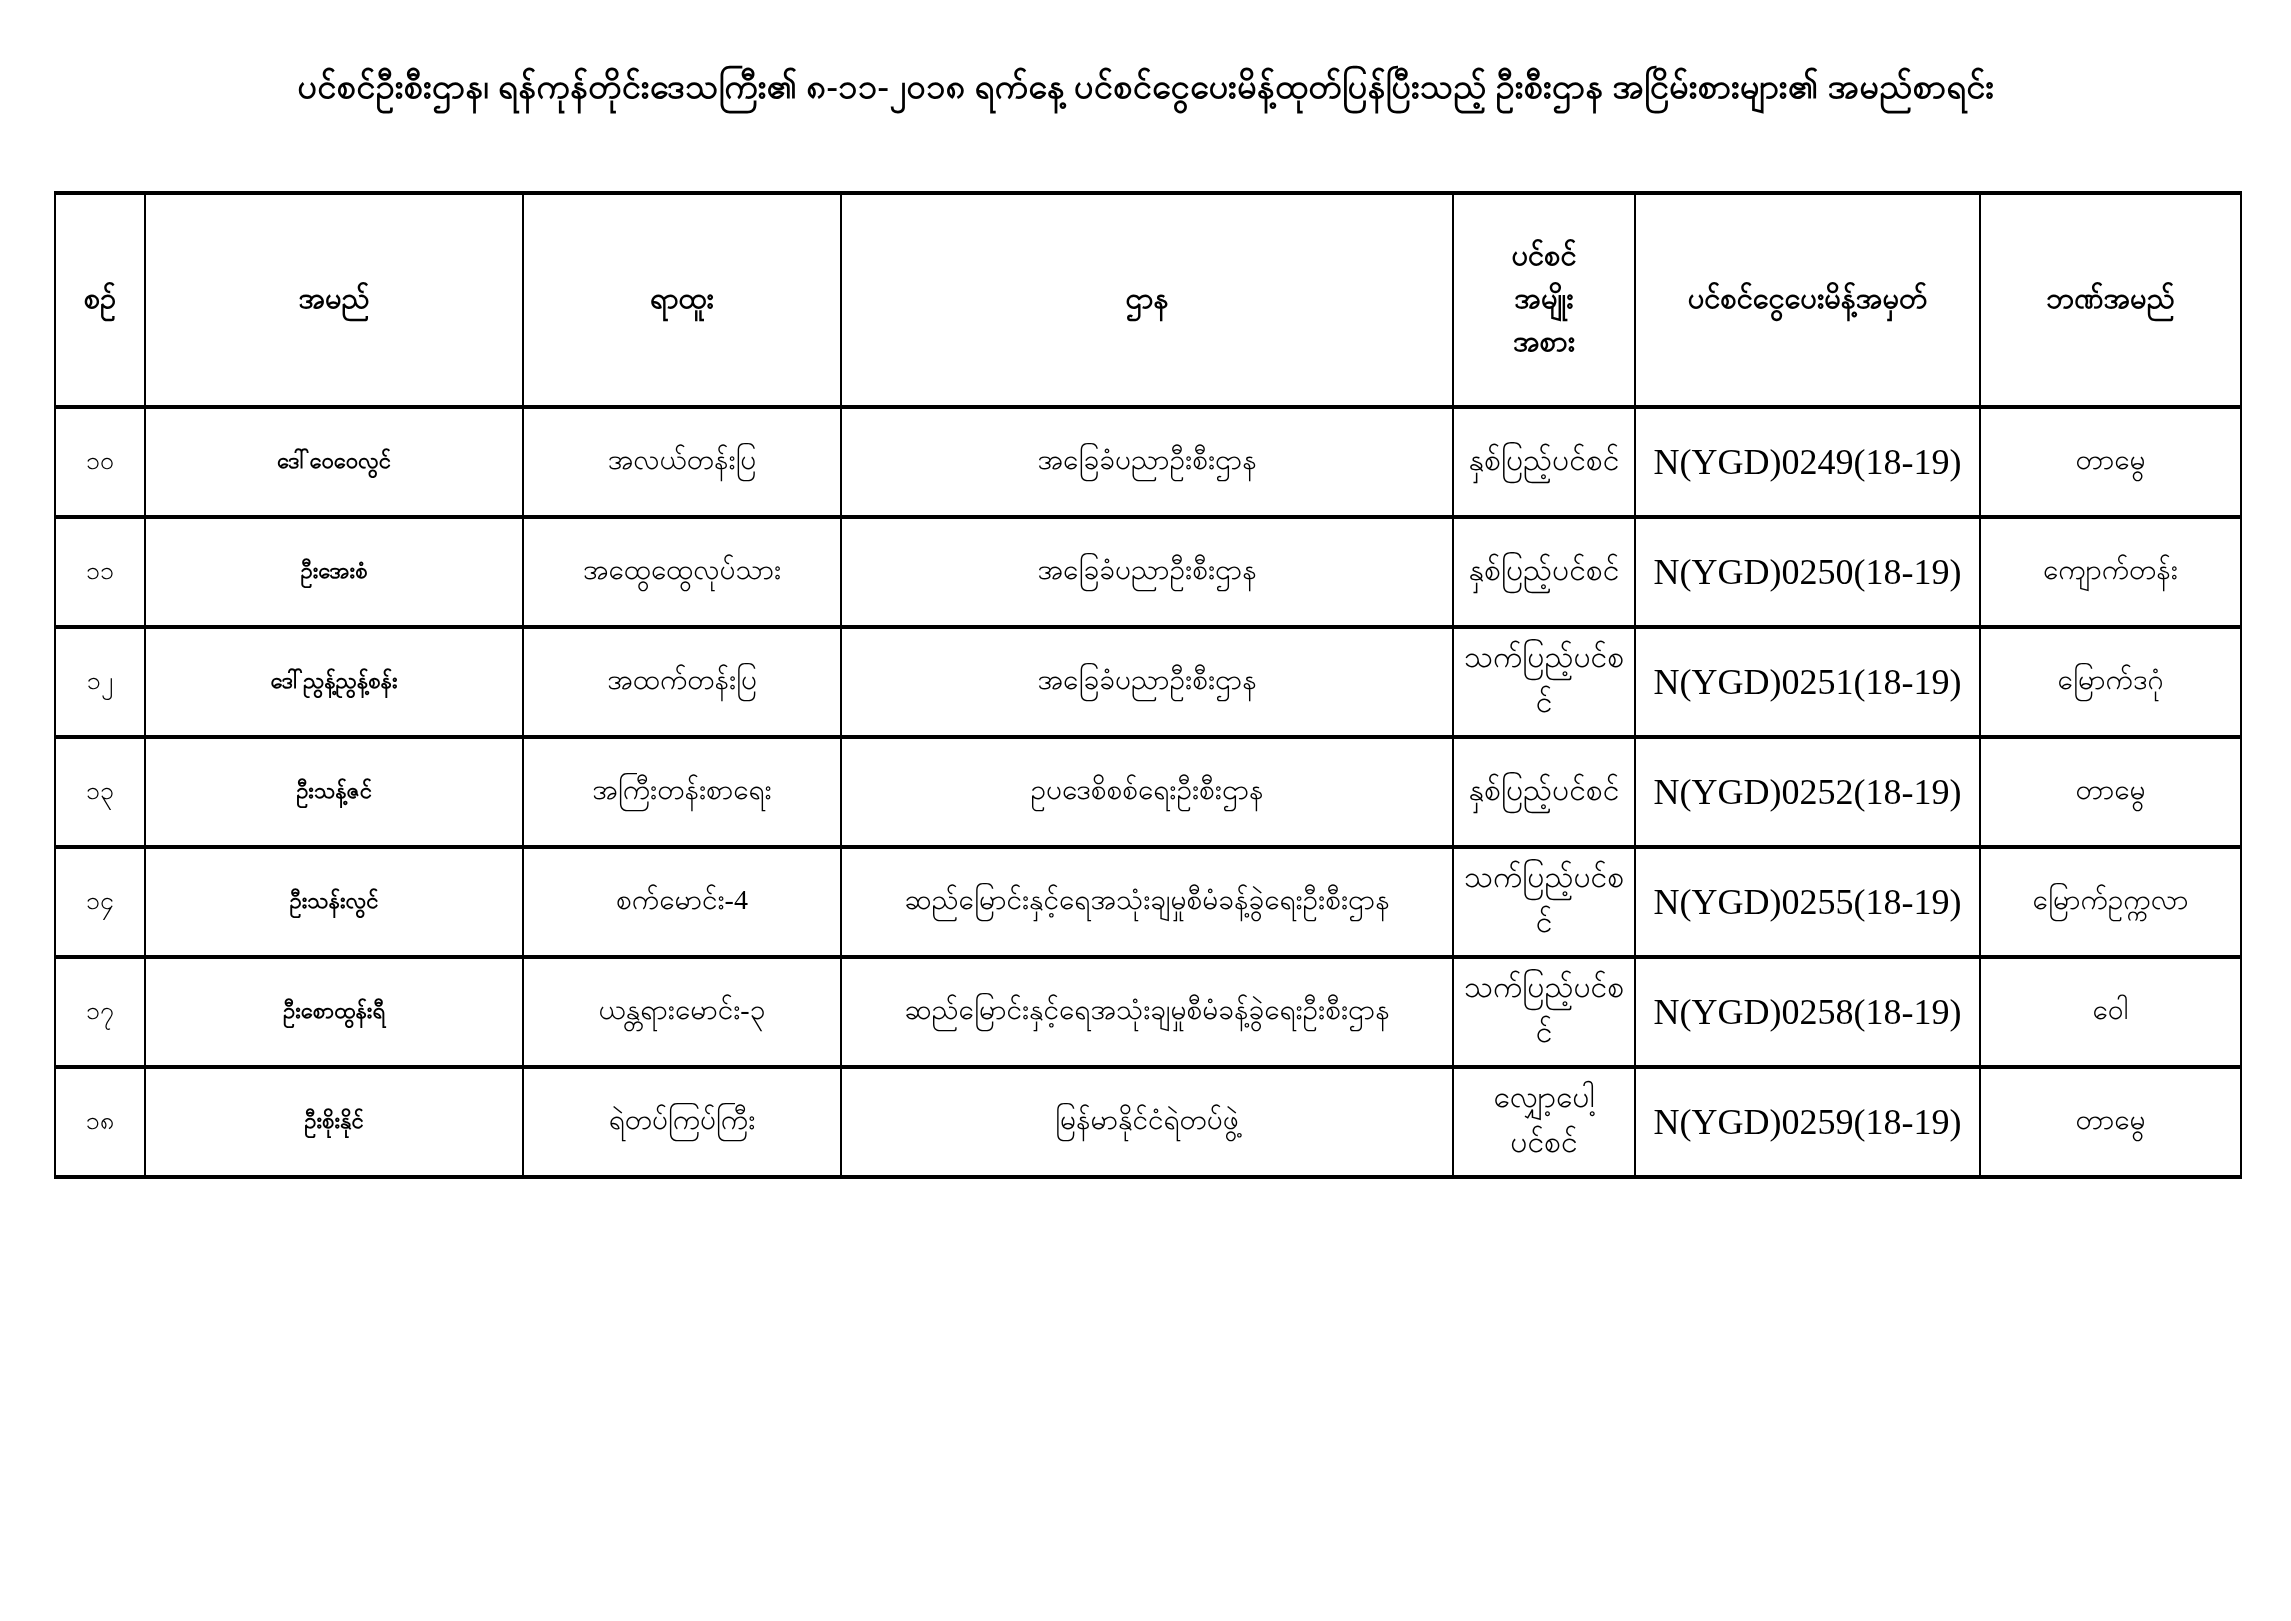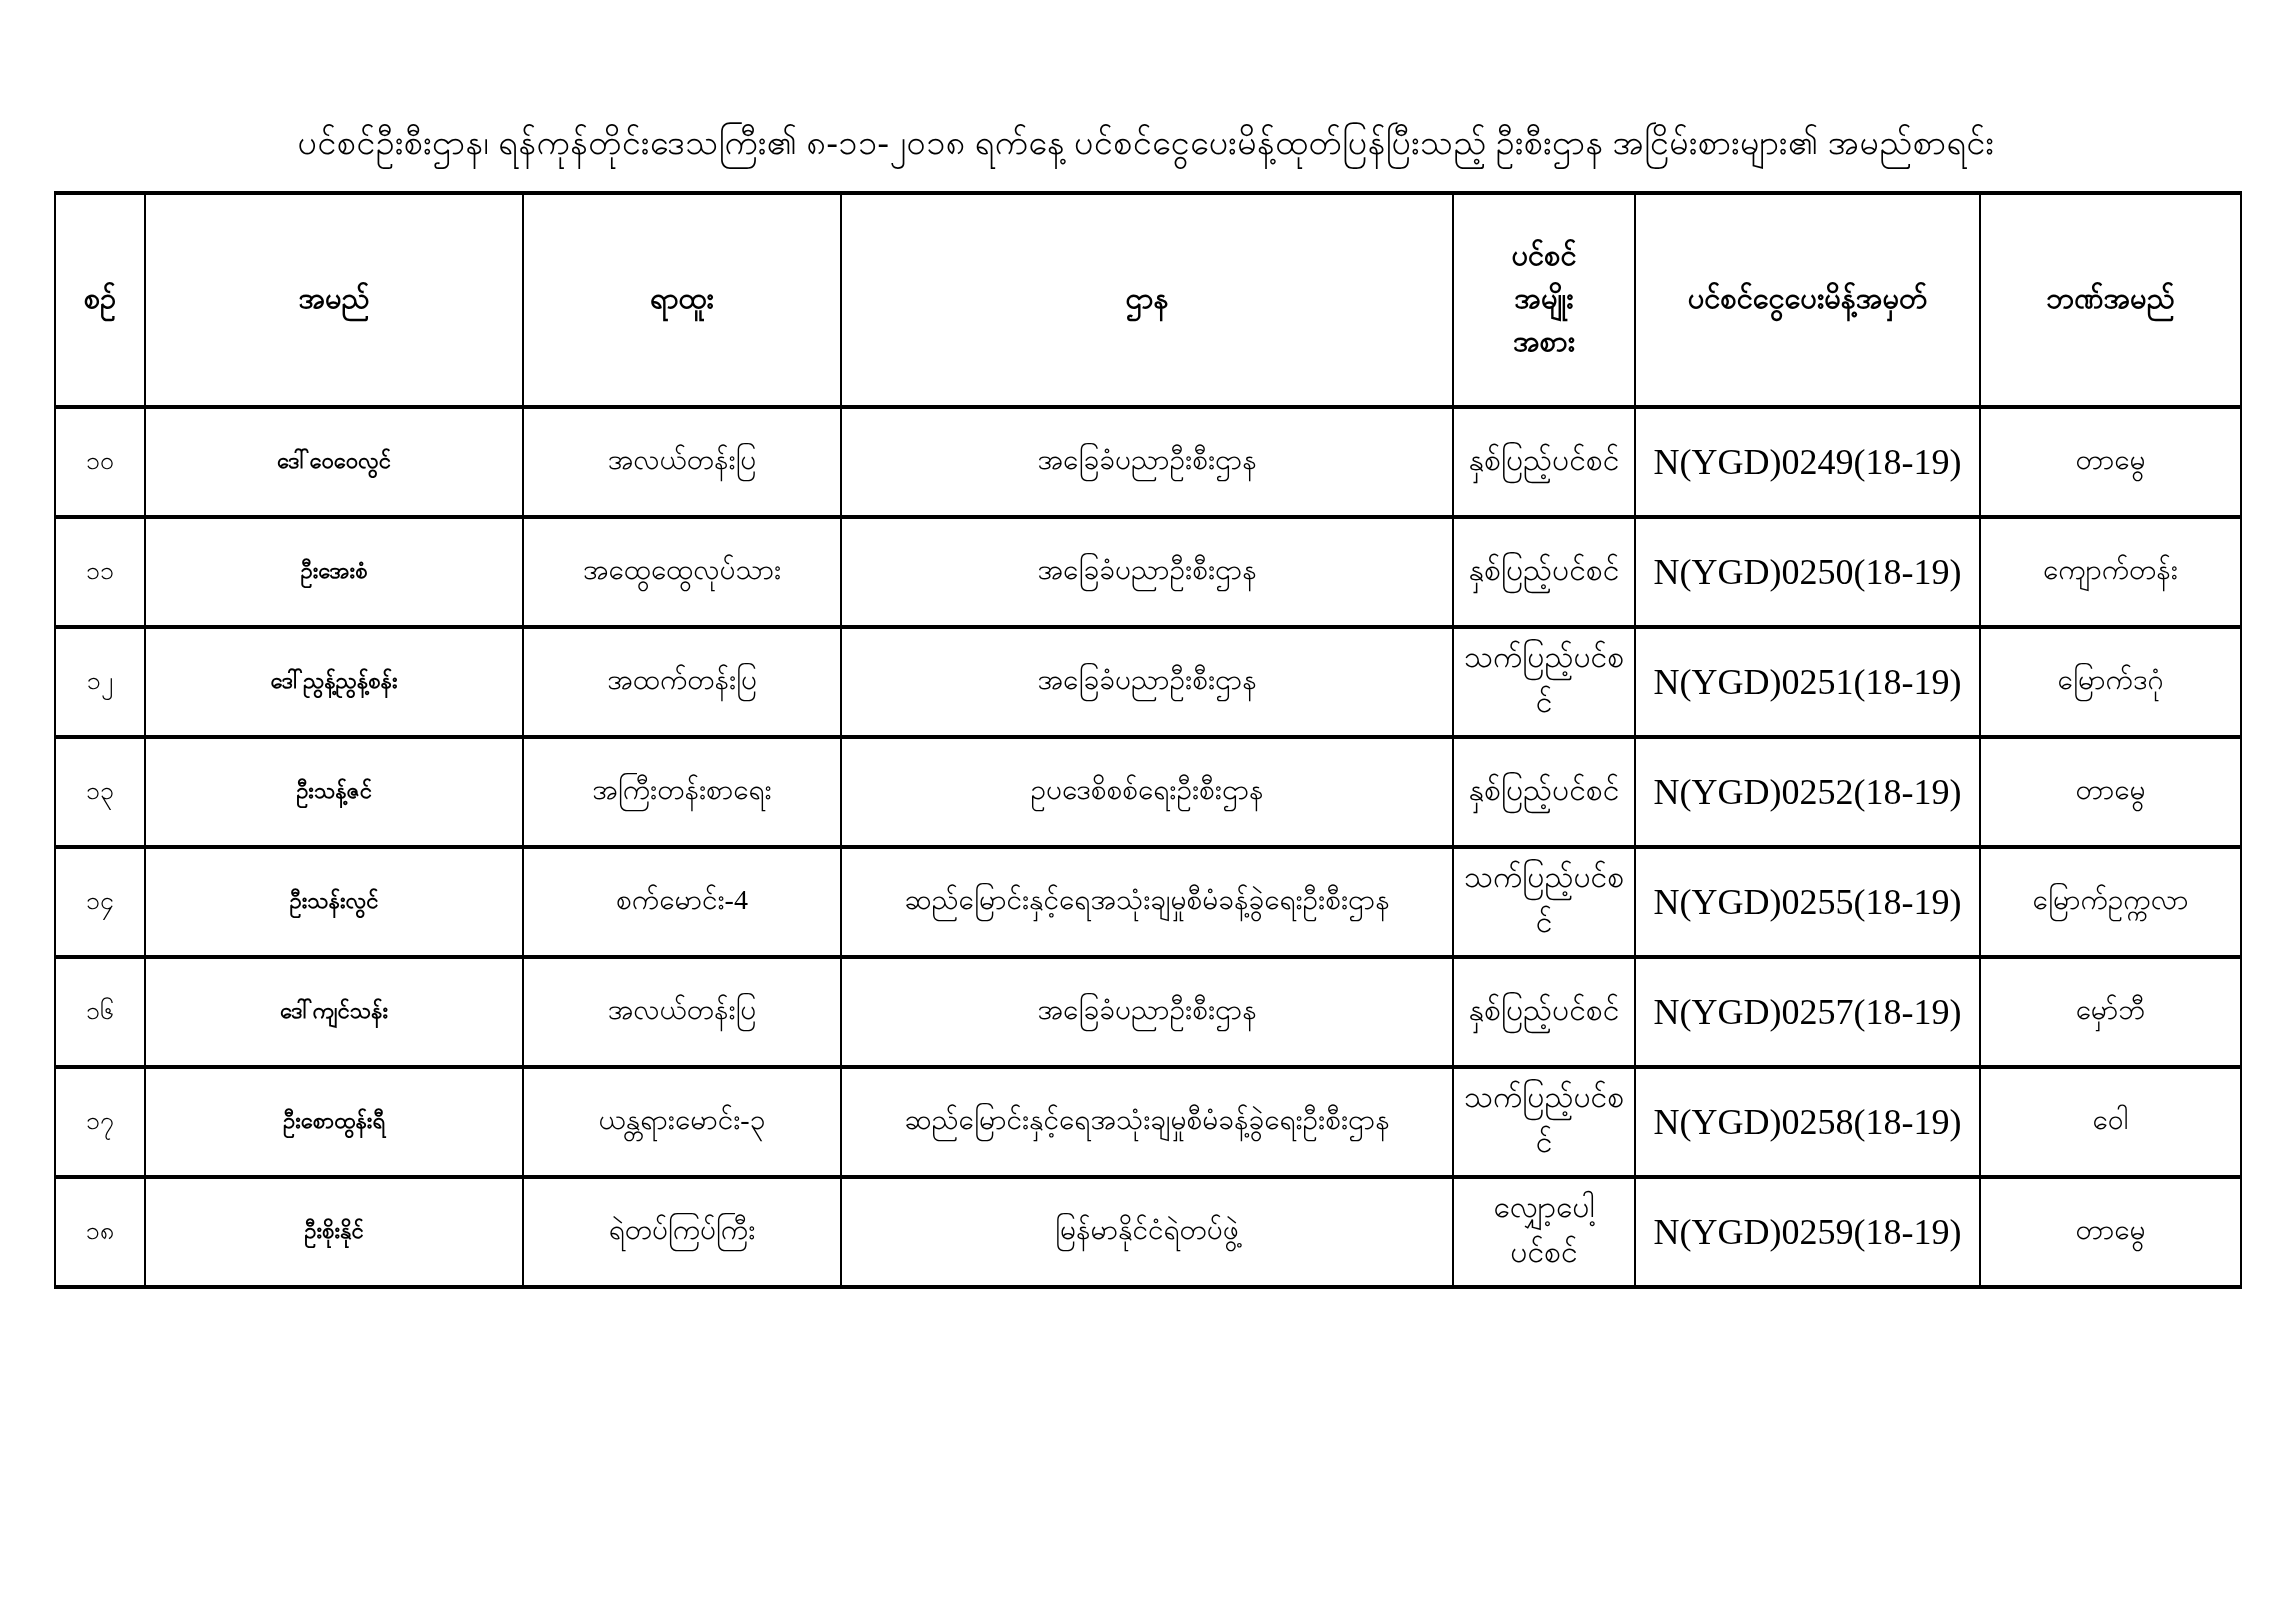--- a/index.html
+++ b/index.html
@@ -13,25 +13,25 @@
   }
   .page {
     position: relative;
     width: 2292px;
     height: 1621px;
     background: #ffffff;
     overflow: hidden;
   }
   .doc-title {
     margin: 0;
-    padding-top: 120px;
+    padding-top: 64px;
     text-align: center;
     font-size: 34px;
     line-height: 45px;
-    font-weight: normal;
+    font-weight: bold;
     letter-spacing: 0.5px;
   }
   .table-wrap {
     position: absolute;
     left: 54px;
     top: 191px;
     width: 2186px;
   }
   table.roster {
     border-collapse: collapse;
@@ -137,29 +137,20 @@
         <tr>
           <td class="c-no">၁၄</td>
           <td class="c-name">ဦးသန်းလွင်</td>
           <td class="c-position">စက်မောင်း-4</td>
           <td class="c-dept">ဆည်မြောင်းနှင့်ရေအသုံးချမှုစီမံခန့်ခွဲရေးဦးစီးဌာန</td>
           <td class="c-type">သက်ပြည့်ပင်စင်</td>
           <td class="c-order">N(YGD)0255(18-19)</td>
           <td class="c-bank">မြောက်ဥက္ကလာ</td>
         </tr>
         <tr>
-          <td class="c-no">၁၆</td>
-          <td class="c-name">ဒေါ်ကျင်သန်း</td>
-          <td class="c-position">အလယ်တန်းပြ</td>
-          <td class="c-dept">အခြေခံပညာဦးစီးဌာန</td>
-          <td class="c-type">နှစ်ပြည့်ပင်စင်</td>
-          <td class="c-order">N(YGD)0257(18-19)</td>
-          <td class="c-bank">မှော်ဘီ</td>
-        </tr>
-        <tr>
           <td class="c-no">၁၇</td>
           <td class="c-name">ဦးစောထွန်းရီ</td>
           <td class="c-position">ယန္တရားမောင်း-၃</td>
           <td class="c-dept">ဆည်မြောင်းနှင့်ရေအသုံးချမှုစီမံခန့်ခွဲရေးဦးစီးဌာန</td>
           <td class="c-type">သက်ပြည့်ပင်စင်</td>
           <td class="c-order">N(YGD)0258(18-19)</td>
           <td class="c-bank">ဝေါ</td>
         </tr>
         <tr>
           <td class="c-no">၁၈</td>

